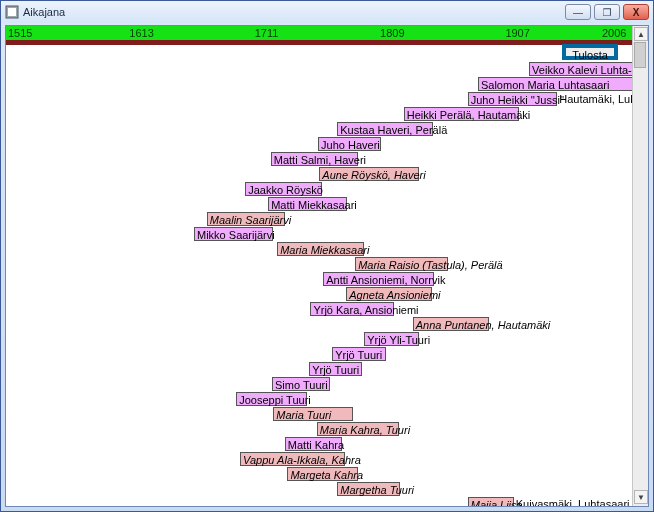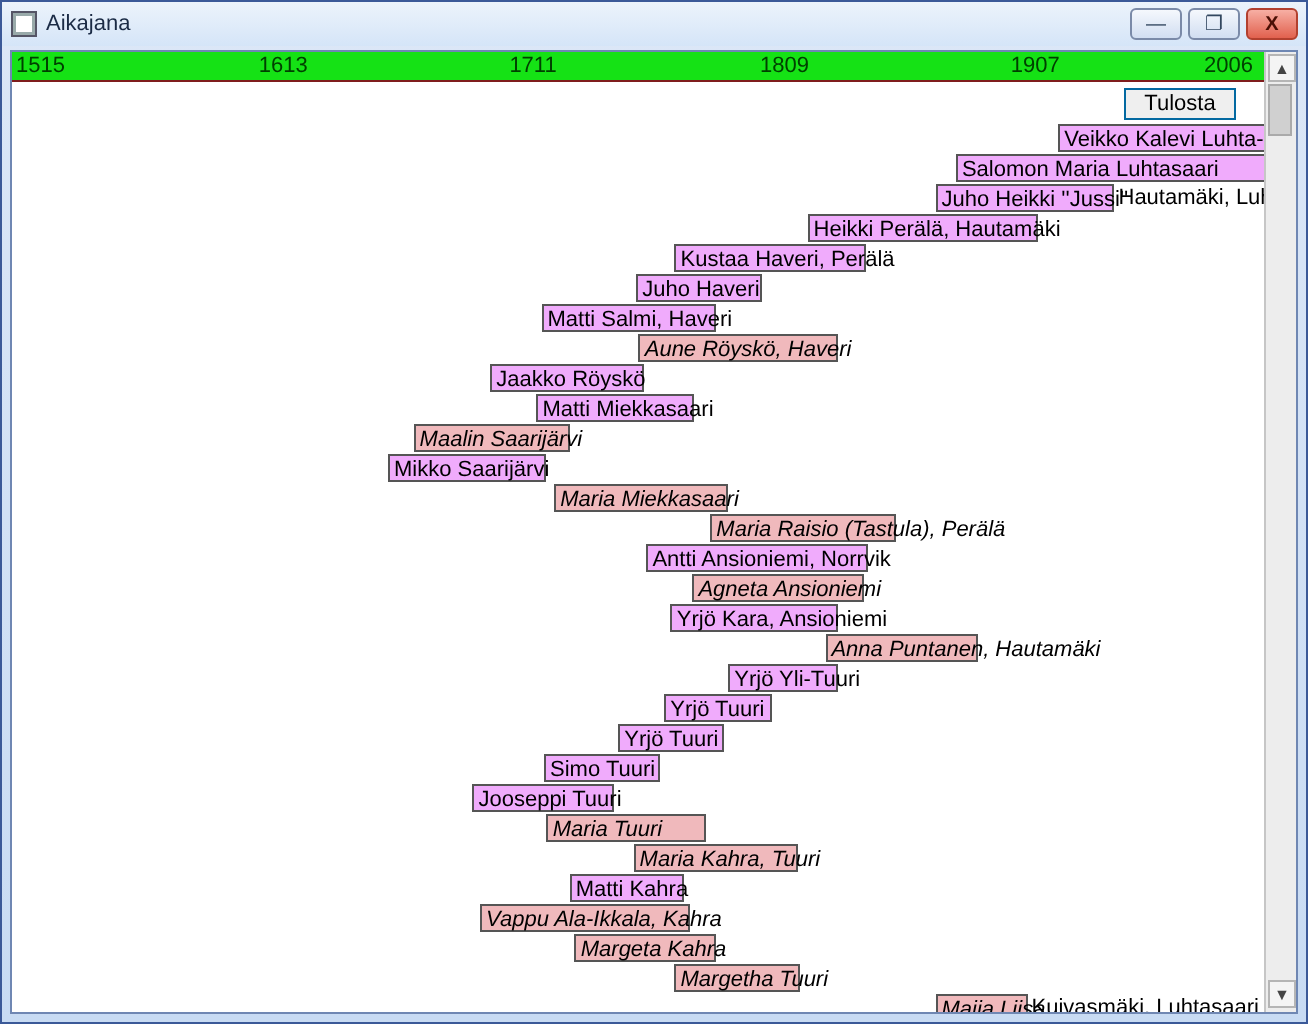--- a/index.html
+++ b/index.html
@@ -84,21 +84,21 @@
     left:0; top:0; right:16px; bottom:0;
     overflow:hidden;
   }
   .axis {
     position:absolute;
     left:0; right:0; top:0;
     height:14px;
     background:#15E215;
     color:#004000;
     font-size:11px;
-    border-bottom:1px solid #7f1d1d;
+    border-bottom:5px solid #7f1d1d;
   }
   .axis span {
     position:absolute; top:0; line-height:14px;
   }
   .bar {
     position:absolute;
     height:14px;
     line-height:14px;
     font-size:11px;
     white-space:nowrap;
@@ -115,21 +115,21 @@
     font-size:11px;
     color:#000;
     white-space:nowrap;
   }
   .print-btn {
     position:absolute;
     height:16px;
     line-height:14px;
     font-size:11px;
     background:#EFEFEF;
-    border:1px solid #0369a1;
+    border:4px solid #0369a1;
     text-align:center;
     box-sizing:border-box;
     padding:0 6px;
   }
 </style>
 </head>
 <body>
 
 <div class="window">
   <div class="titlebar">
@@ -169,21 +169,21 @@
         <div class="bar male" style="left: 264.758px; top: 126px; width: 86.9735px;">Matti Salmi, Haveri</div>
         <div class="bar female" style="left: 313.36px; top: 141px; width: 99.7637px;">Aune Röyskö, Haveri</div>
         <div class="bar male" style="left: 239.177px; top: 156px; width: 76.7413px;">Jaakko Röyskö</div>
         <div class="bar male" style="left: 262.2px; top: 171px; width: 79.2994px;">Matti Miekkasaari</div>
         <div class="bar female" style="left: 200.807px; top: 186px; width: 78.0204px;">Maalin Saarijärvi</div>
         <div class="bar male" style="left: 188.016px; top: 201px; width: 79.2994px;">Mikko Saarijärvi</div>
         <div class="bar female" style="left: 271.153px; top: 216px; width: 86.9735px;">Maria Miekkasaari</div>
         <div class="bar female" style="left: 349.173px; top: 231px; width: 93px;">Maria Raisio (Tastula), Perälä</div>
         <div class="bar male" style="left: 317.198px; top: 246px; width: 111.275px;">Antti Ansioniemi, Norrvik</div>
         <div class="bar female" style="left: 340.22px; top: 261px; width: 85.6945px;">Agneta Ansioniemi</div>
-        <div class="bar male" style="left: 304.407px; top: 276px; width: 83.1365px; margin-left: 25px;">Yrjö Kara, Ansioniemi</div>
+        <div class="bar male" style="left: 304.407px; top: 276px; width: 83.1365px;">Yrjö Kara, Ansioniemi</div>
         <div class="bar female" style="left: 406.729px; top: 291px; width: 76.7413px;">Anna Puntanen, Hautamäki</div>
         <div class="bar male" style="left: 358.126px; top: 306px; width: 54.998px;">Yrjö Yli-Tuuri</div>
         <div class="bar male" style="left: 326.151px; top: 321px; width: 53.7189px;">Yrjö Tuuri</div>
         <div class="bar male" style="left: 303.128px; top: 336px; width: 52.4399px;">Yrjö Tuuri</div>
         <div class="bar male" style="left: 266.037px; top: 351px; width: 57.556px;">Simo Tuuri</div>
         <div class="bar male" style="left: 230.224px; top: 366px; width: 70.3462px;">Jooseppi Tuuri</div>
         <div class="bar female" style="left: 267.316px; top: 381px; width: 79.2994px;">Maria Tuuri</div>
         <div class="bar female" style="left: 310.802px; top: 396px; width: 81.8574px;">Maria Kahra, Tuuri</div>
         <div class="bar male" style="left: 278.827px; top: 411px; width: 57.556px;">Matti Kahra</div>
         <div class="bar female" style="left: 234.061px; top: 426px; width: 104.88px;">Vappu Ala-Ikkala, Kahra</div>

